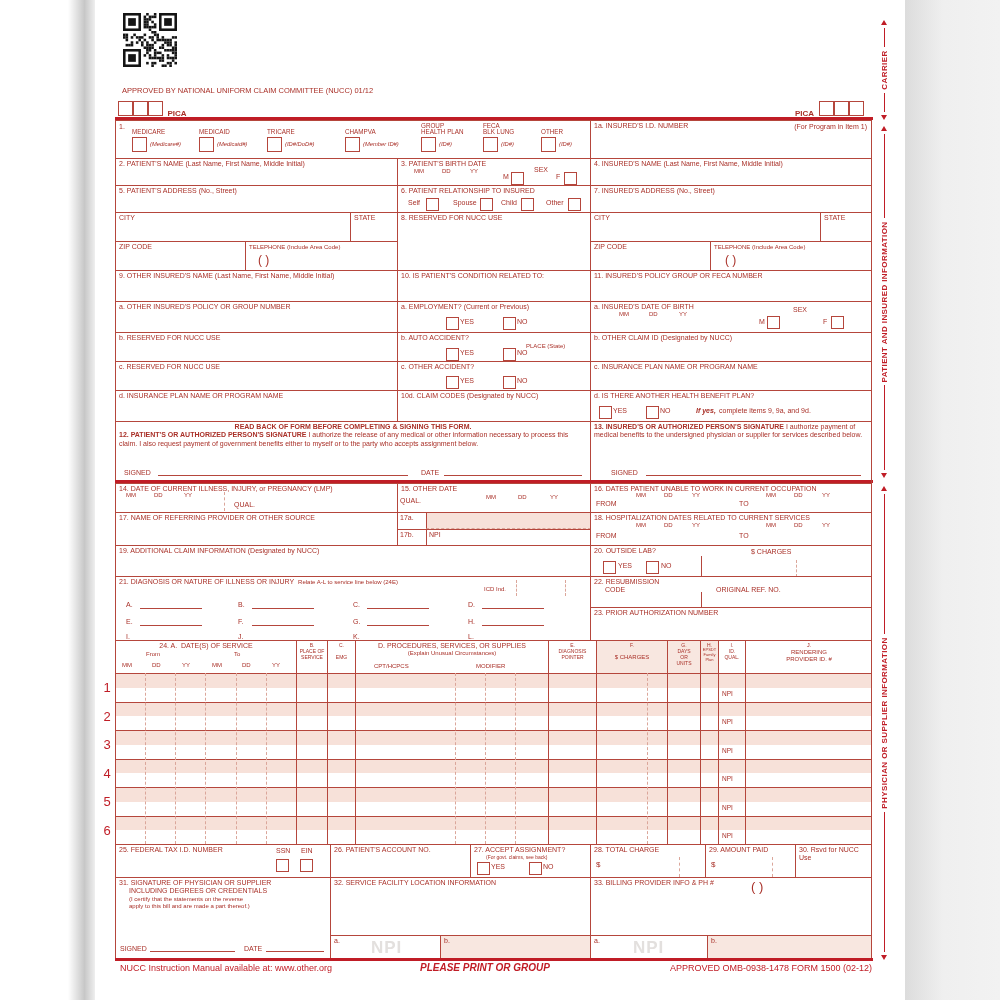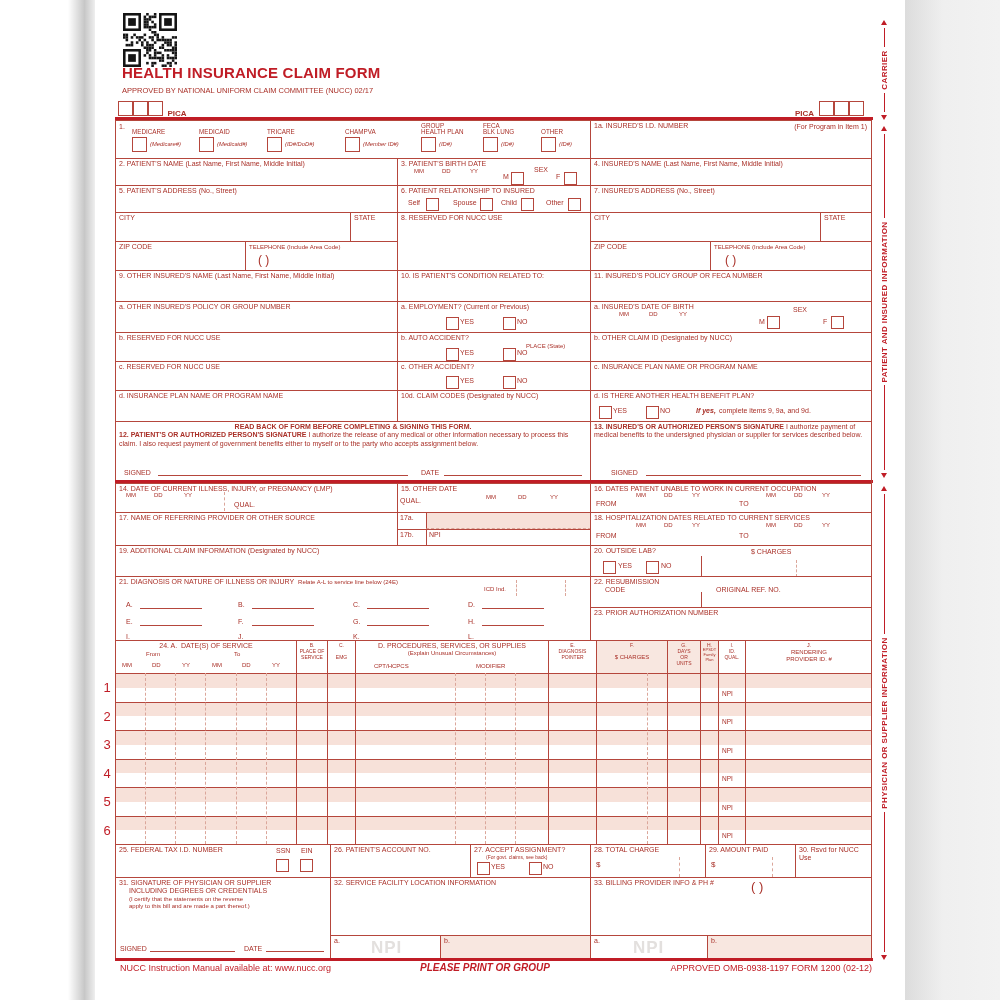--- a/index.html
+++ b/index.html
@@ -178,22 +178,21 @@
         <rect x="0" y="0" width="18" height="18" fill="#151515"></rect>
         <rect x="2.5714285714285716" y="2.5714285714285716" width="12.857142857142858" height="12.857142857142858" fill="#fff"></rect>
         <rect x="5.142857142857143" y="5.142857142857143" width="7.714285714285715" height="7.714285714285715" fill="#151515"></rect>
         <rect x="36" y="0" width="18" height="18" fill="#151515"></rect>
         <rect x="38.57142857142858" y="2.5714285714285716" width="12.857142857142858" height="12.857142857142858" fill="#fff"></rect>
         <rect x="41.142857142857146" y="5.142857142857143" width="7.714285714285715" height="7.714285714285715" fill="#151515"></rect>
         <rect x="0" y="36" width="18" height="18" fill="#151515"></rect>
         <rect x="2.5714285714285716" y="38.57142857142858" width="12.857142857142858" height="12.857142857142858" fill="#fff"></rect>
         <rect x="5.142857142857143" y="41.142857142857146" width="7.714285714285715" height="7.714285714285715" fill="#151515"></rect>
       </svg></div>
-  <div class="title">HEALTH INSURANCE CLAIM FORM</div>
-  <div class="subtitle">APPROVED BY NATIONAL UNIFORM CLAIM COMMITTEE (NUCC) 02/17</div>
+  <div class="subtitle">APPROVED BY NATIONAL UNIFORM CLAIM COMMITTEE (NUCC) 01/12</div>
 
   <div class="ab" style="left:23px;top:101px">
     <span class="pbox"></span><span class="pbox"></span><span class="pbox"></span>
     <span class="pical">PICA</span>
   </div>
   <div class="ab" style="left:700px;top:101px">
     <span class="pical">PICA</span>
     <span class="pbox"></span><span class="pbox"></span><span class="pbox"></span>
   </div>
 
@@ -648,23 +647,23 @@
   <div class="c pinkbg" style="left:345px;top:935px;width:150px;height:23px"><span>b.</span></div>
   <div class="c" style="left:495px;top:935px;width:117px;height:23px">
     <span>a.</span>
     <span class="wm ab" style="left:42px;top:2px">NPI</span>
   </div>
   <div class="c pinkbg" style="left:612px;top:935px;width:165px;height:23px"><span>b.</span></div>
 
   <div class="vl" style="left:776px;top:120px;height:838px"></div>
   <div class="bar" style="top:958px"></div>
 
-  <div class="footer" style="left:25px;top:963px">NUCC Instruction Manual available at: www.nucc.org</div>
+  <div class="footer" style="left:25px;top:963px">NUCC Instruction Manual available at: www.other.org</div>
   <div class="footer b i" style="left:325px;top:962px;font-size:10px">PLEASE PRINT OR GROUP</div>
-  <div class="footer" style="left:495px;top:963px;width:282px;text-align:right">APPROVED OMB-0938-1197 FORM 1200 (02-12)</div>
+  <div class="footer" style="left:495px;top:963px;width:282px;text-align:right">APPROVED OMB-0938-1478 FORM 1500 (02-12)</div>
 
   <div class="vlabel" style="width:100px;left:739px;top:64px;transform:rotate(-90deg)">
     <span class="ah ah-l"></span>
       <span class="ln"></span>
       <span>CARRIER</span>
       <span class="ln"></span>
       <span class="ah ah-r"></span>
   </div>
   <div class="vlabel" style="width:352px;left:613px;top:296px;transform:rotate(-90deg)">
     <span class="ah ah-l"></span>

